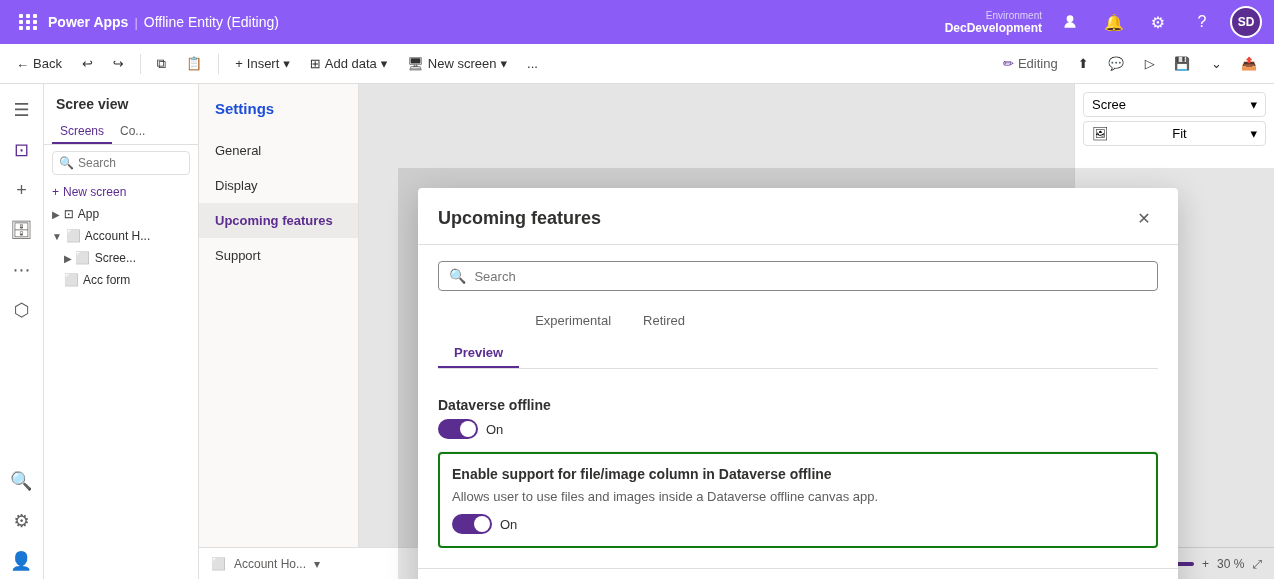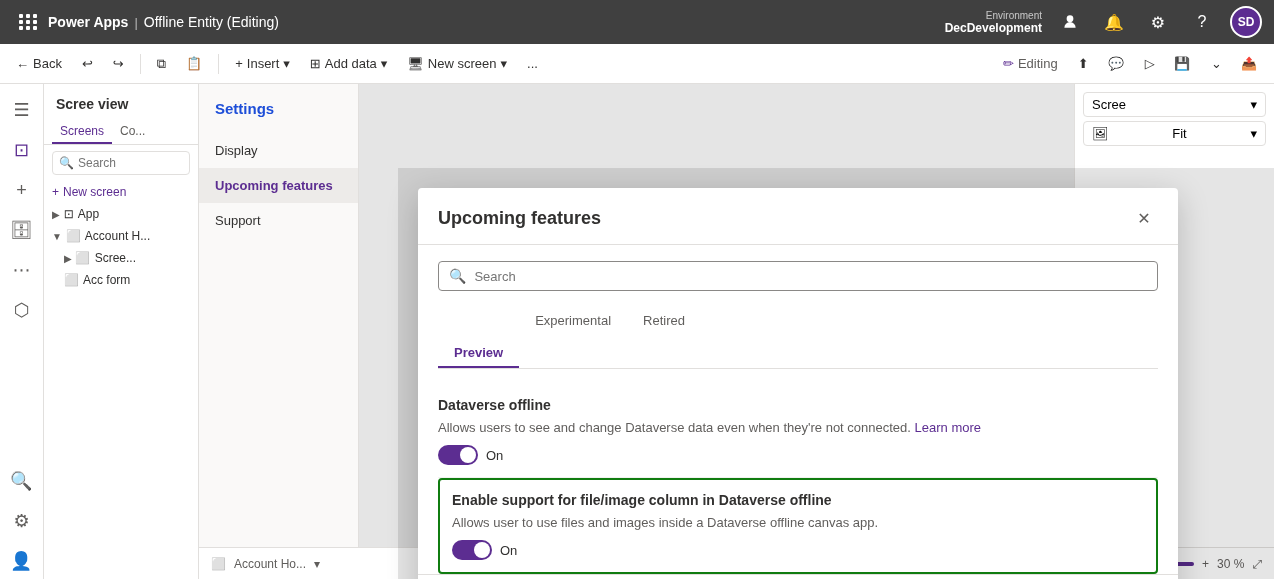--- a/index.html
+++ b/index.html
@@ -1,20 +1,20 @@
 <!DOCTYPE html>
 <html><head>
   <meta charset="utf-8">
   <style>
     * { box-sizing: border-box; margin: 0; padding: 0; }
     body { font-family: 'Segoe UI', sans-serif; font-size: 13px; background: #f3f2f1; overflow: hidden; width: 1274px; height: 579px; position: relative; }
 
     
     .top-bar {
-      background: #404040;
+      background: #8b5cf6;
       color: white;
       height: 44px;
       display: flex;
       align-items: center;
       padding: 0 12px;
       gap: 8px;
     }
     .top-bar-grid { display: flex; align-items: center; width: 100%; }
     .top-bar-right { margin-left: auto; display: flex; align-items: center; gap: 12px; }
     .env-info { display: flex; flex-direction: column; align-items: flex-end; }
@@ -289,20 +289,21 @@
     <div class="tree-item" style="padding-left:20px;">
       <span>⬜</span>
       <span>Acc form</span>
     </div>
   </div>
 
   <div style="flex:1;display:flex;position:relative;">
 
     <div class="settings-panel">
       <div class="settings-title">Settings</div>
+      <div class="settings-item">General</div>
       <div class="settings-item">Display</div>
       <div class="settings-item active">Upcoming features</div>
       <div class="settings-item">Support</div>
     </div>
 
     <div class="content-area">
     </div>
 
     <div class="right-panel" style="display:flex;flex-direction:column;gap:4px;padding:8px;">
       <div style="display:flex;align-items:center;justify-content:space-between;border:1px solid #e1dfdd;border-radius:4px;padding:4px 8px;">
@@ -328,24 +329,20 @@
             <input type="text" placeholder="Search" style="">
           </div>
           <div class="feature-tabs">
             <div class="feature-tab active">Preview</div>
             <div class="feature-tab">Experimental</div>
             <div class="feature-tab">Retired</div>
           </div>
 
           <div class="feature-item">
             <div class="feature-name">Dataverse offline</div>
-            <div class="feature-desc">
-              <span>Allows users to see and change Dataverse data even when they're not connected.</span>
-              <a href="#">Learn more</a>
-            </div>
             <div class="toggle-row">
               <div class="toggle">
                 <div class="toggle-knob"></div>
               </div>
               <span class="toggle-label">On</span>
             </div>
           </div>
 
           <div class="feature-item highlighted">
             <div class="feature-name">Enable support for file/image column in Dataverse offline</div>

